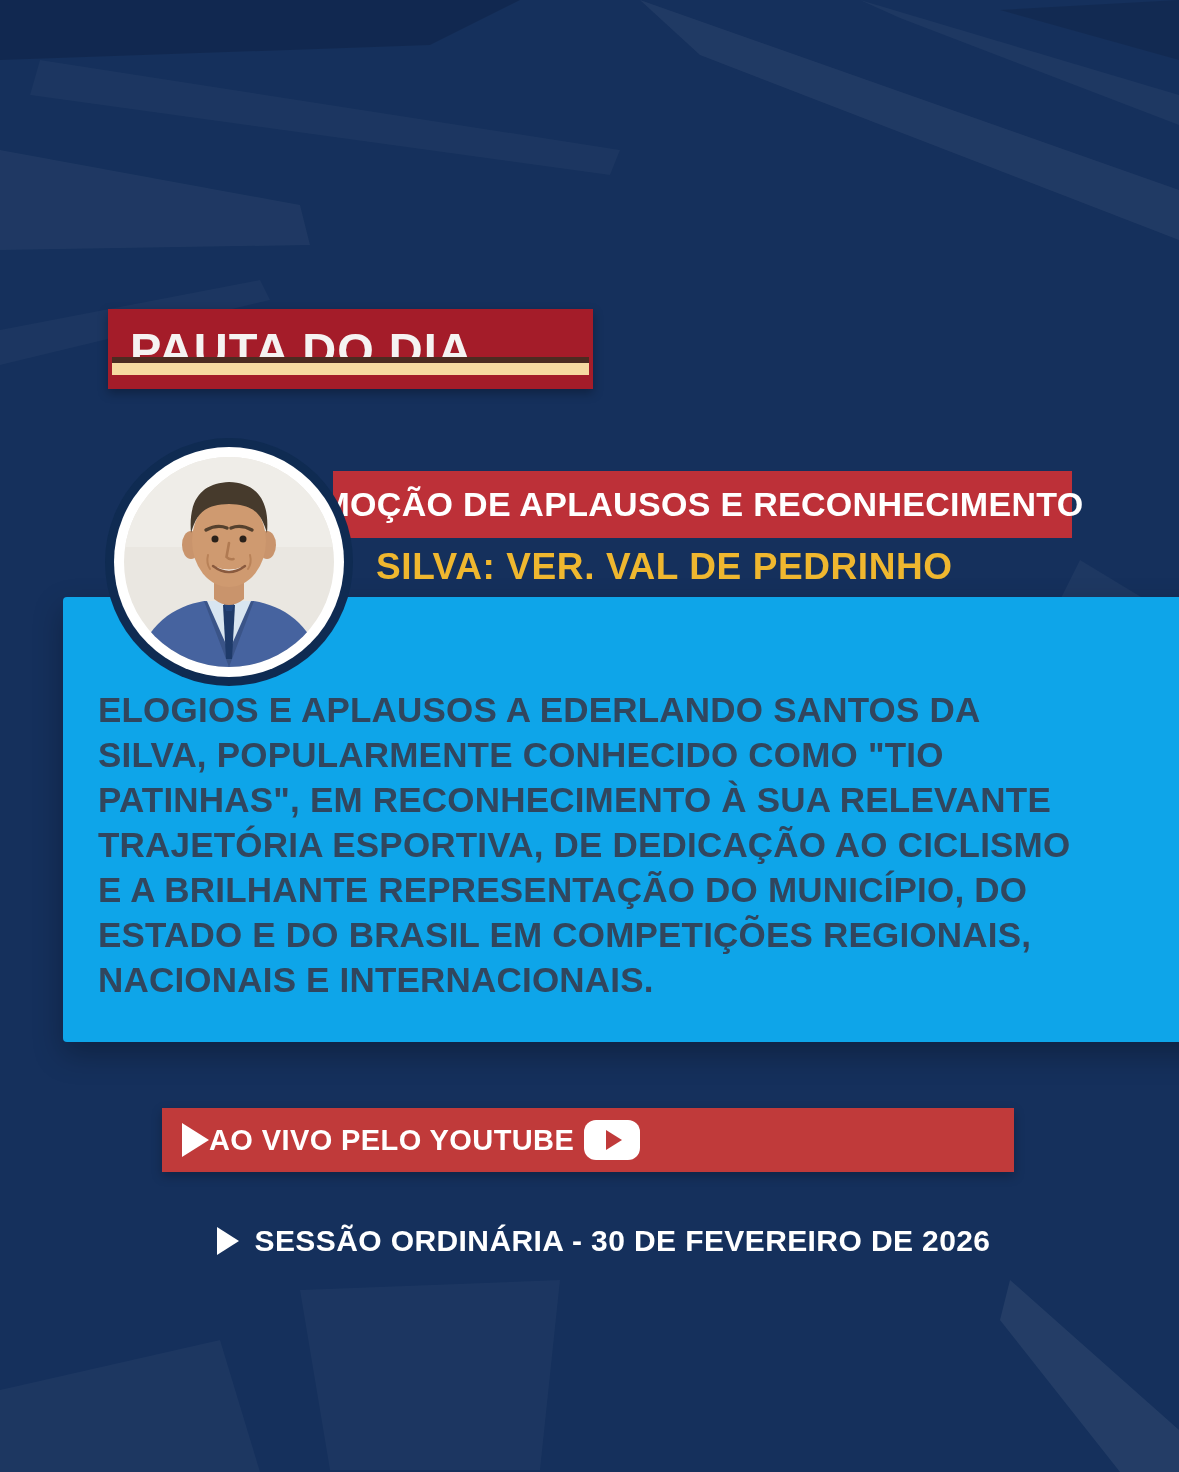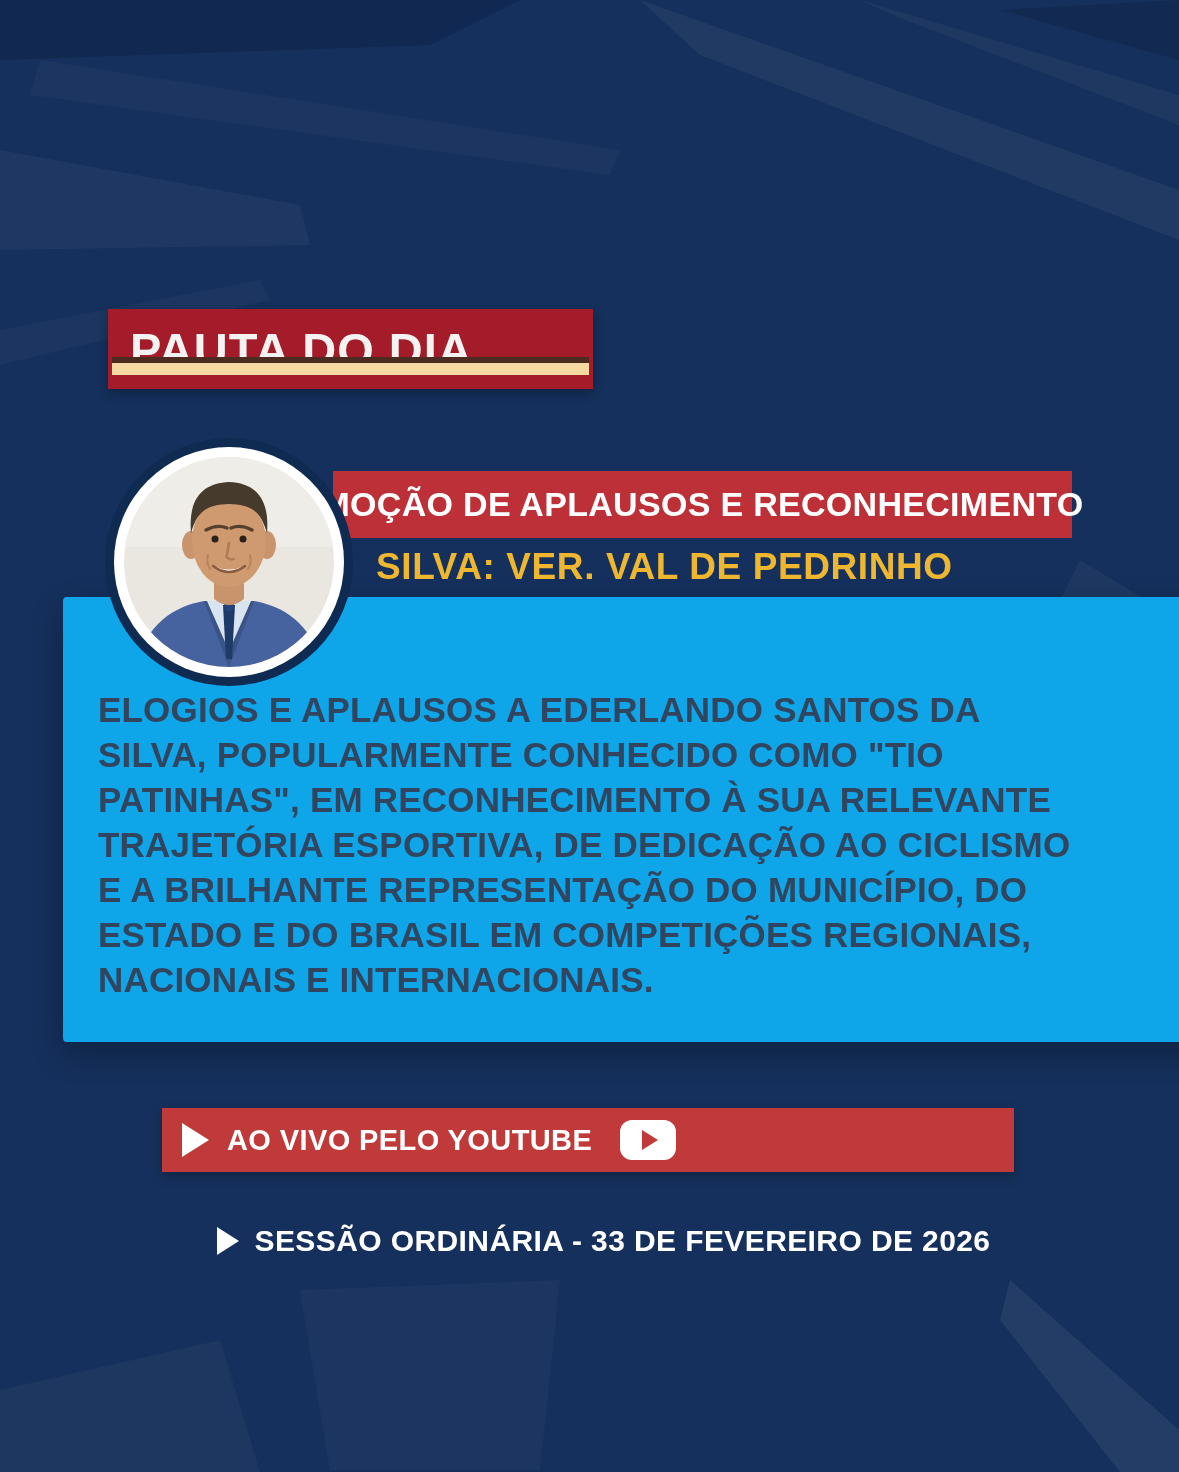--- a/index.html
+++ b/index.html
@@ -52,21 +52,21 @@
     color:#31465e;font-size:35px;font-weight:800;line-height:45px;
     letter-spacing:.2px;white-space:pre-line;
   }
 
   
   .avatar{position:absolute;left:104px;top:437px;width:250px;height:250px;z-index:5;}
 
   
   .yt-banner{
     position:absolute;left:162px;top:1108px;width:852px;height:64px;
-    background:#c03a3a;display:flex;align-items:center;gap:18px;
+    background:#c03a3a;display:flex;align-items:center;
     padding:0 20px;box-sizing:border-box;z-index:2;
     box-shadow:0 4px 10px rgba(0,0,0,.25);
   }
   .play-tri{
     width:0;height:0;flex:none;
     border-left:27px solid #ffffff;
     border-top:17px solid transparent;
     border-bottom:17px solid transparent;
   }
   .play-tri.small{
@@ -187,16 +187,16 @@
   <div class="yt-banner">
     <span class="play-tri"></span>
     <span class="label">AO VIVO PELO YOUTUBE</span>
     <span class="yt-icon">
         <span class="tri"></span>
       </span>
   </div>
 
   <div class="session-line">
     <span class="play-tri small"></span>
-    <span class="label">SESSÃO ORDINÁRIA - 33 DE FEVEREIRO DE 2026</span>
+    <span class="label">SESSÃO ORDINÁRIA - 30 DE FEVEREIRO DE 2026</span>
   </div>
 
 </div>
 
 </body></html>

